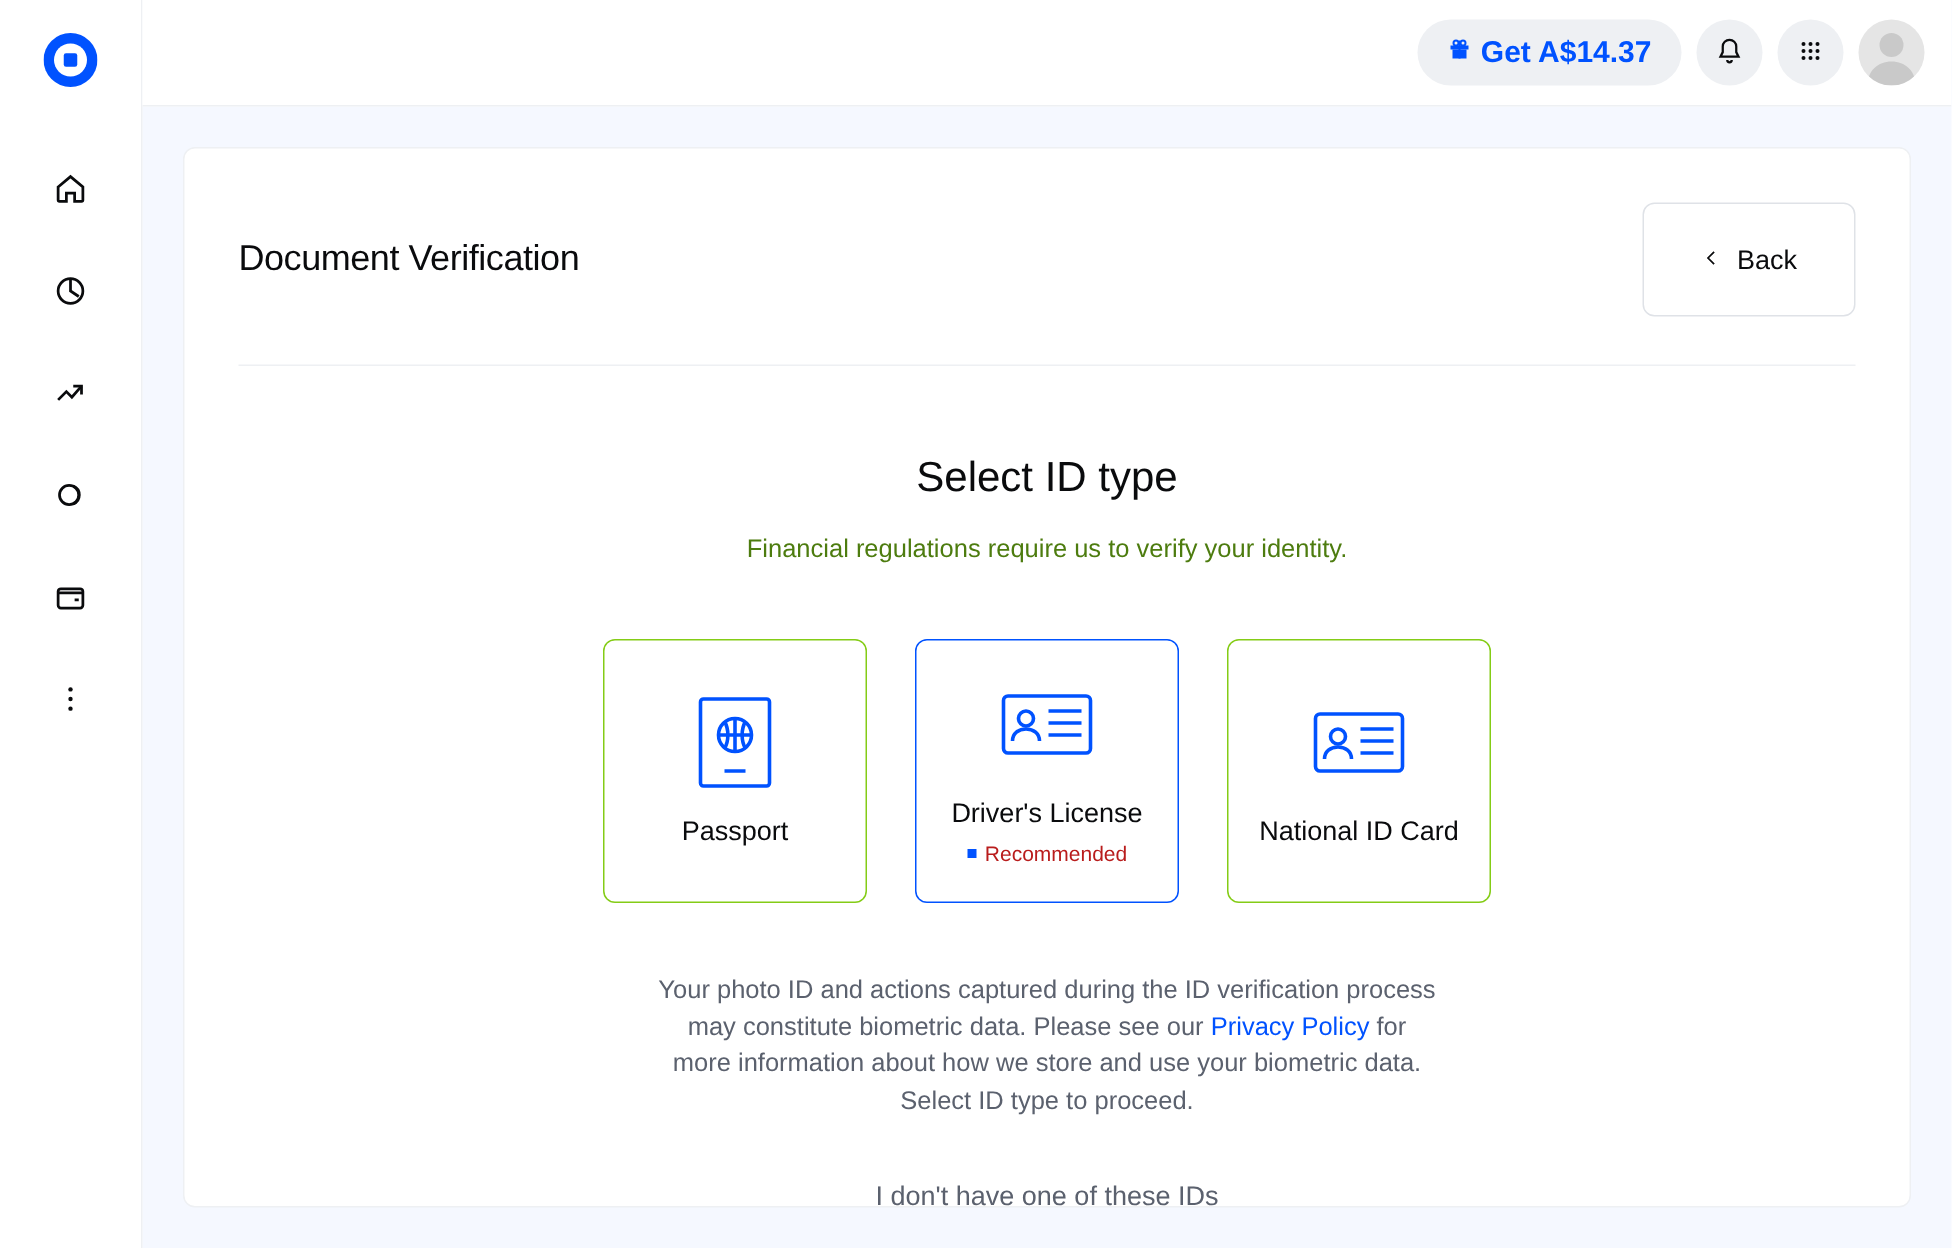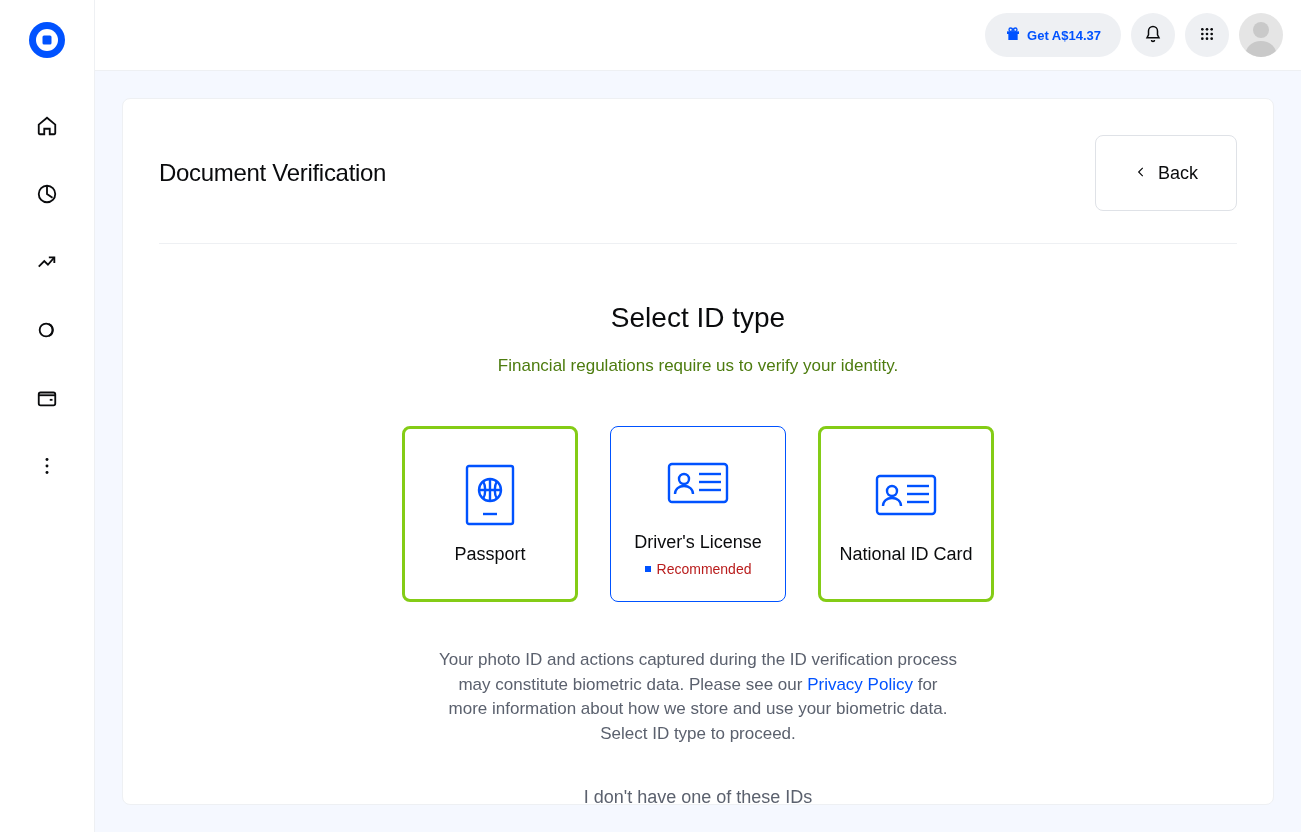--- a/index.html
+++ b/index.html
@@ -58,21 +58,21 @@
     .pill-btn {
       background: #eef0f3;
       border: none;
       border-radius: 60px;
       height: 44px;
       padding: 0 20px;
       display: flex;
       align-items: center;
       gap: 6px;
       font-weight: 600;
-      font-size: 13px;
+      font-size: 20px;
       color: #0052ff;
       cursor: pointer;
     }
     .circle-btn {
       width: 44px;
       height: 44px;
       border-radius: 50%;
       background: #eef0f3;
       border: none;
       display: flex;
@@ -147,21 +147,21 @@
     }
     .id-row {
       display: flex;
       justify-content: center;
       gap: 32px;
       margin-bottom: 46px;
     }
     .id-card {
       width: 176px;
       height: 176px;
-      border: 3px solid #84cc16;
+      border: 1px solid #84cc16;
       border-radius: 8px;
       display: flex;
       flex-direction: column;
       align-items: center;
       justify-content: center;
       gap: 18px;
       cursor: pointer;
       padding: 10px;
     }
     .id-card.selected {

